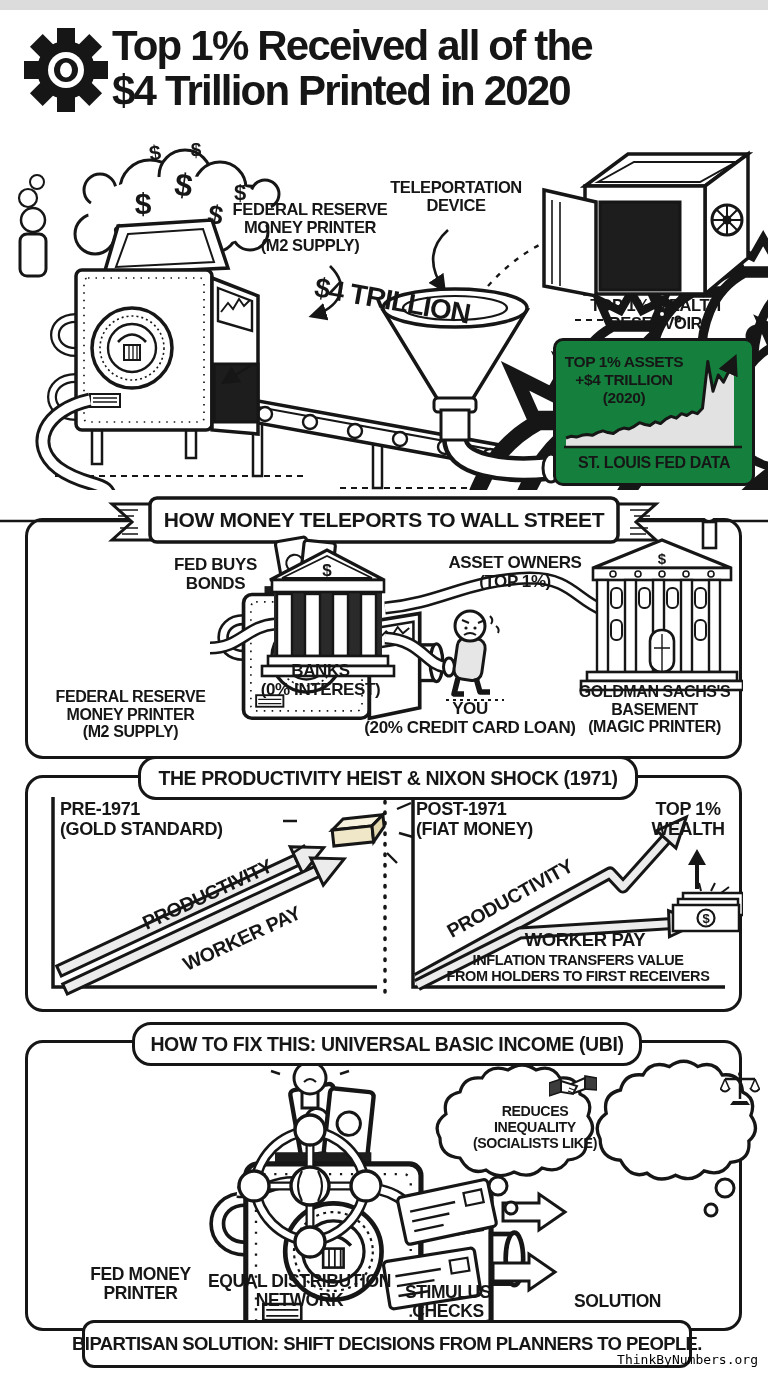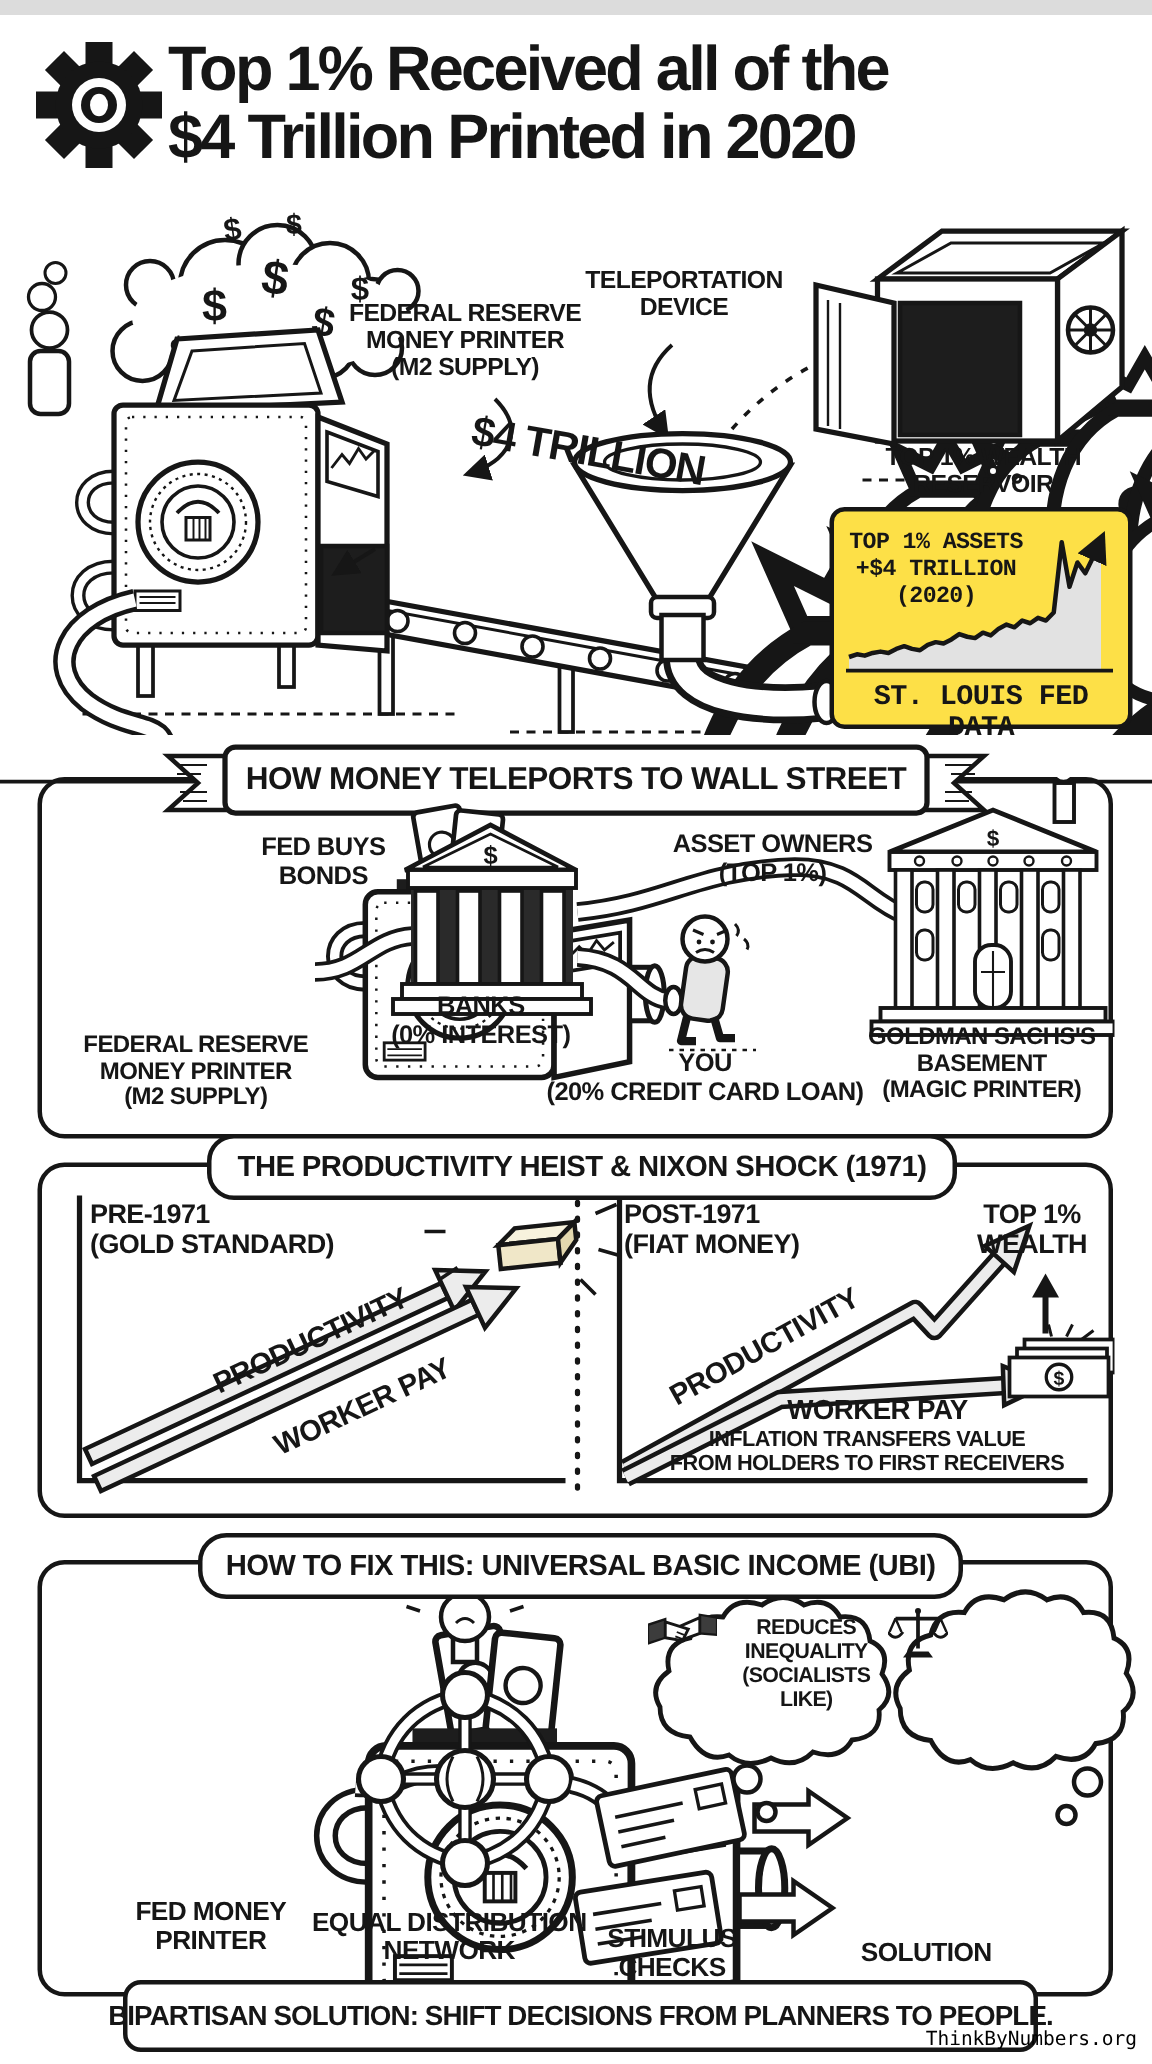--- a/index.html
+++ b/index.html
@@ -7,24 +7,24 @@
   body{width:768px;height:1376px;position:relative;overflow:hidden;background:var(--paper);
        font-family:"Liberation Sans", sans-serif;color:var(--ink);}
   .lbl{position:absolute;font-weight:bold;text-align:center;white-space:pre-line;
        line-height:1.1;letter-spacing:-0.4px;color:var(--ink);z-index:5;}
   .left{text-align:left;}
   .plate{position:absolute;background:#fff;border:3.5px solid var(--ink);
          display:flex;align-items:center;justify-content:center;font-weight:bold;
          letter-spacing:-0.4px;z-index:6;white-space:nowrap;}
   .box{position:absolute;border:3.5px solid var(--ink);border-radius:18px;z-index:1;background:transparent;}
   svg.scene{position:absolute;z-index:2;}
-  .card{position:absolute;background:#fde047;border:3.5px solid var(--ink);border-radius:10px;z-index:4;font-family:Liberation Mono, monospace;}
+  .card{position:absolute;background:#15803d;border:3.5px solid var(--ink);border-radius:10px;z-index:4;}
   .bubble{position:absolute;z-index:6;}
   .bubble .cloudbg{position:absolute;inset:0;}
-  .bubble .inner{position:relative;display:flex;flex-direction:row;align-items:flex-start;padding-top:13px;}
+  .bubble .inner{position:relative;display:flex;flex-direction:column;align-items:flex-end;padding-top:13px;}
   .bubble .btxt{font-weight:bold;text-align:center;white-space:pre-line;line-height:1.12;letter-spacing:-0.4px;}
   #top-edge{position:absolute;top:0;left:0;width:768px;height:10px;background:#dcdcdc;z-index:9;}
   #credit{position:absolute;top:1352px;right:10px;font-family:"DejaVu Sans Mono", monospace;
           font-size:13px;color:#000000;z-index:9;}
 </style>
 </head>
 <body>
 
 <div id="top-edge"></div>
 
@@ -260,21 +260,21 @@
         <path d="M0 0 L10 5 L0 10 z" fill="#161616"></path>
       </marker>
     </defs>
     <polygon points="10.0,97.0 15.3,95.2 20.5,96.1 25.8,94.3 31.0,93.4 36.3,94.3 41.5,91.6 46.8,89.8 52.0,91.6 57.3,92.5 62.5,88.9 67.8,87.1 73.0,88.0 78.3,85.3 83.5,81.7 88.8,83.5 94.0,84.4 99.3,80.8 104.5,82.6 109.8,78.1 115.0,75.4 120.3,77.2 125.5,72.7 130.8,74.5 136.0,70.9 141.3,72.7 146.5,67.3 151.8,20.5 157.0,50.2 162.3,34.0 167.5,41.2 172.8,30.4 178.0,18.7 178,106 10,106" fill="#e2e2e2"></polygon>
     <polyline points="10.0,97.0 15.3,95.2 20.5,96.1 25.8,94.3 31.0,93.4 36.3,94.3 41.5,91.6 46.8,89.8 52.0,91.6 57.3,92.5 62.5,88.9 67.8,87.1 73.0,88.0 78.3,85.3 83.5,81.7 88.8,83.5 94.0,84.4 99.3,80.8 104.5,82.6 109.8,78.1 115.0,75.4 120.3,77.2 125.5,72.7 130.8,74.5 136.0,70.9 141.3,72.7 146.5,67.3 151.8,20.5 157.0,50.2 162.3,34.0 167.5,41.2 172.8,30.4 178.0,18.7" fill="none" stroke="#161616" stroke-width="3" stroke-linejoin="round" marker-end="url(#spark-arrow)"></polyline>
     <line x1="8" y1="106" x2="186" y2="106" stroke="#161616" stroke-width="2.5"></line>
   </svg>
   <div class="lbl" style="left:4px;top:12px;width:128px;font-size:15.5px;line-height:1.15">TOP 1% ASSETS
 +$4 TRILLION
 (2020)</div>
-  <div class="lbl" style="left:0;top:113px;width:100%;font-size:19px">ST. LOUIS FED DATA</div>
+  <div class="lbl" style="left:0;top:113px;width:100%;font-size:16px">ST. LOUIS FED DATA</div>
 </div>
 
 <svg class="scene" style="left:0;top:492px" width="768" height="58" viewBox="0 0 768 58">
   <line x1="0" y1="29" x2="768" y2="29" stroke="#161616" stroke-width="2.5"></line>
   <polygon points="112,12 160,12 160,48 112,48 132,30" fill="#fff" stroke="#161616" stroke-width="3"></polygon>
   <polygon points="656,12 608,12 608,48 656,48 636,30" fill="#fff" stroke="#161616" stroke-width="3"></polygon>
   <path d="M120 18 h18 M118 24 h16 M120 36 h18 M122 42 h16" stroke="#161616" stroke-width="1.4"></path>
   <path d="M630 18 h18 M634 24 h16 M630 36 h18 M630 42 h16" stroke="#161616" stroke-width="1.4"></path>
   <rect x="150" y="6" width="468" height="44" rx="7" fill="#fff" stroke="#161616" stroke-width="3.5"></rect>
 </svg>

